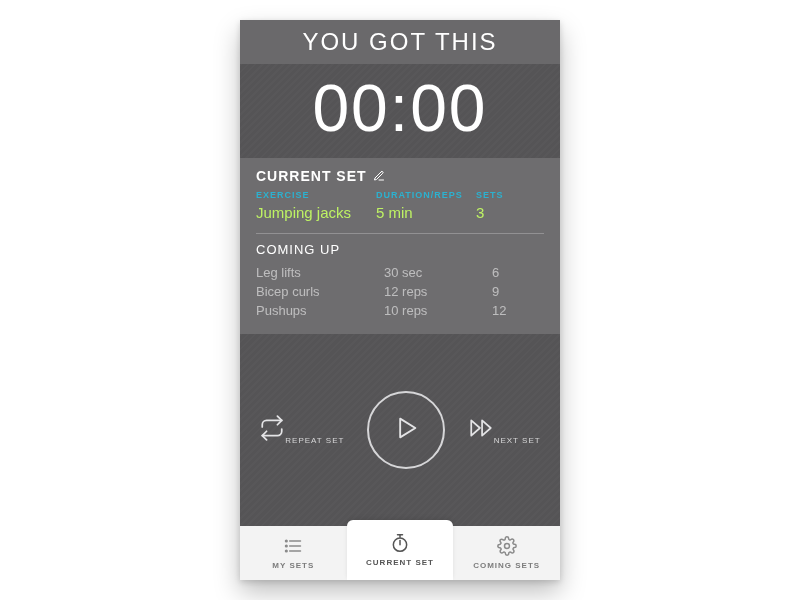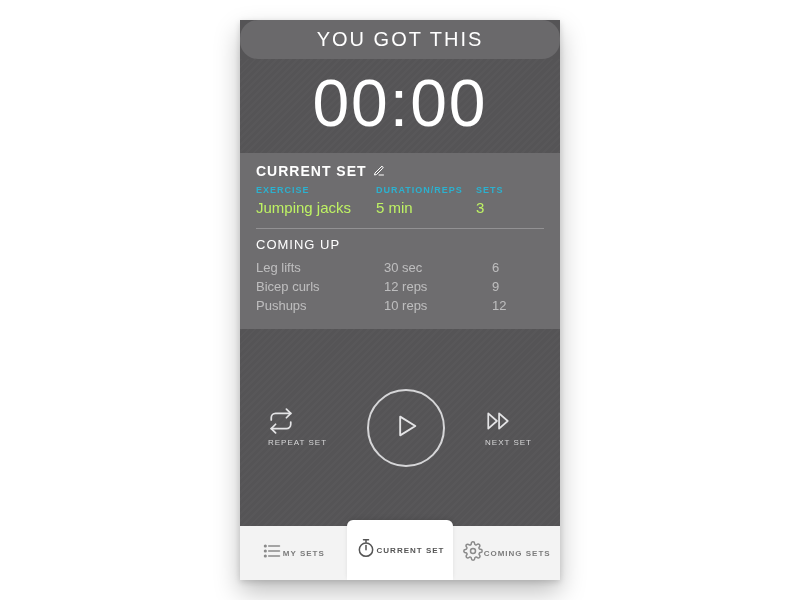--- a/index.html
+++ b/index.html
@@ -19,25 +19,24 @@
     box-shadow: 0 12px 24px rgba(0,0,0,.25), 0 2px 6px rgba(0,0,0,.15);
     display: flex;
     flex-direction: column;
     position: relative;
     overflow: hidden;
   }
   .header {
     background: #6a696b;
     text-align: center;
     color: #ffffff;
-    font-size: 20px;
+    font-size: 24px;
     letter-spacing: 2px;
     font-weight: 300;
     padding: 8px 0;
-    border-radius: 18px;
   }
   .timer {
     text-align: center;
     color: #ffffff;
     font-size: 66px;
     font-weight: 300;
     letter-spacing: 2px;
     padding: 6px 0 12px 0;
     background:
       repeating-linear-gradient(135deg, rgba(255,255,255,0.02) 0, rgba(255,255,255,0.02) 2px, transparent 2px, transparent 5px),
@@ -97,22 +96,22 @@
     display: flex;
     align-items: center;
     justify-content: space-around;
     padding: 18px 8px;
     background:
       repeating-linear-gradient(135deg, rgba(255,255,255,0.02) 0, rgba(255,255,255,0.02) 2px, transparent 2px, transparent 5px),
       #555456;
   }
   .ctrl {
     display: flex;
-    flex-direction: column;
-    align-items: flex-start;
+    flex-direction: row;
+    align-items: flex-end;
     color: #fff;
     cursor: pointer;
   }
   .ctrl-label {
     font-size: 8px;
     letter-spacing: 1px;
     font-weight: 500;
     color: #d7d7d8;
   }
   .play-btn {
@@ -126,21 +125,21 @@
     cursor: pointer;
   }
   .tabbar {
     display: flex;
     height: 54px;
     background: #f3f3f3;
   }
   .tab {
     flex:1;
     display:flex;
-    flex-direction:row;
+    flex-direction:column;
     align-items:center;
     justify-content:center;
     gap:1px;
     cursor:pointer;
     color:#7c7c7c;
     position: relative;
   }
   .tab-label { font-size:8px; letter-spacing:1px; font-weight:600; }
   .tab.active {
     background:#ffffff;

